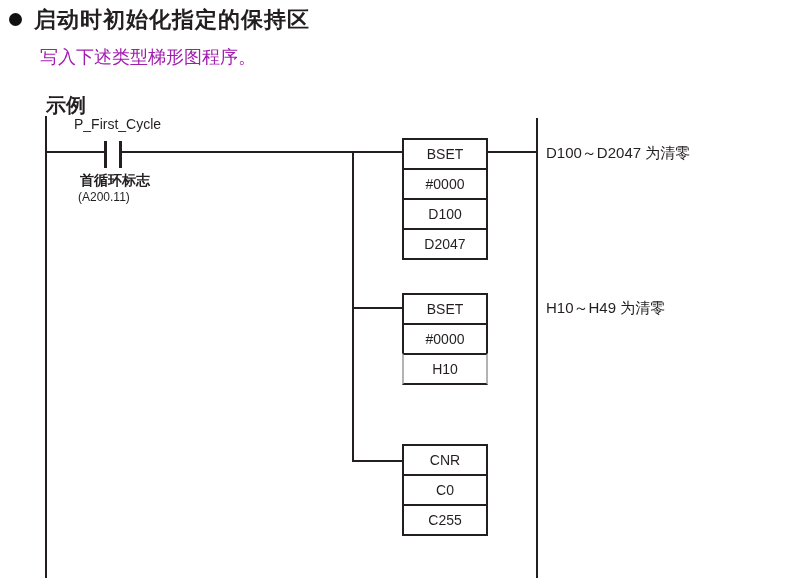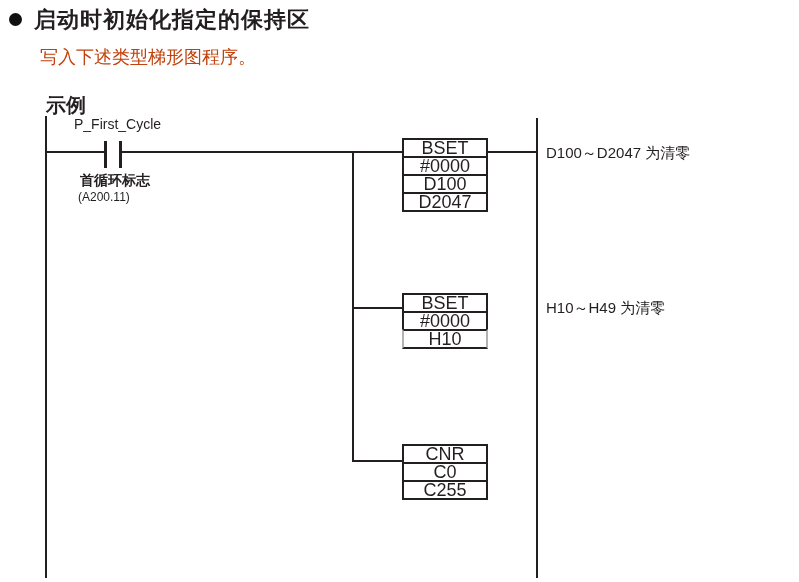--- a/index.html
+++ b/index.html
@@ -29,21 +29,21 @@
     left: 34px; top: 5px;
     font-size: 22px;
     font-weight: bold;
     letter-spacing: 1px;
     white-space: nowrap;
   }
   .subtitle {
     left: 40px; top: 45px;
     font-family: "Liberation Serif", serif;
     font-size: 18px;
-    color: #c2410c;
+    color: #a21caf;
     white-space: nowrap;
   }
   .example-label {
     left: 46px; top: 92px;
     font-size: 20px;
     font-weight: bold;
     white-space: nowrap;
   }
 
   
@@ -85,28 +85,28 @@
   .block {
     left: 402px;
     width: 86px;
   }
   .block-1 { top: 138px; }
   .block-2 { top: 293px; }
   .block-3 { top: 444px; }
   .block-row {
     box-sizing: border-box;
     width: 86px;
-    height: 20px;
+    height: 32px;
     border: 2px solid #231f20;
     margin-top: -2px;
     background: #ffffff;
     display: flex;
     align-items: center;
     justify-content: center;
-    font-size: 18px;
+    font-size: 14px;
     white-space: nowrap;
   }
   .block-row:first-child { margin-top: 0; }
   .block-row.gray-sides {
     border-left-color: #b3b3b3;
     border-right-color: #b3b3b3;
   }
 
   
   .comment {

